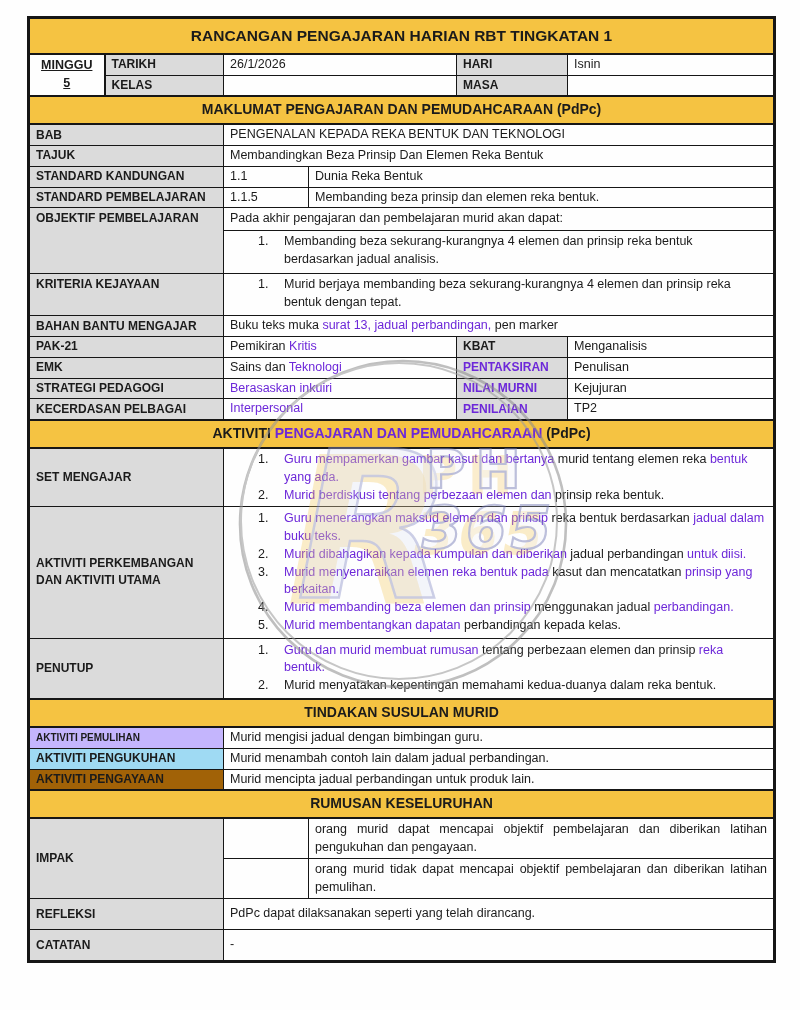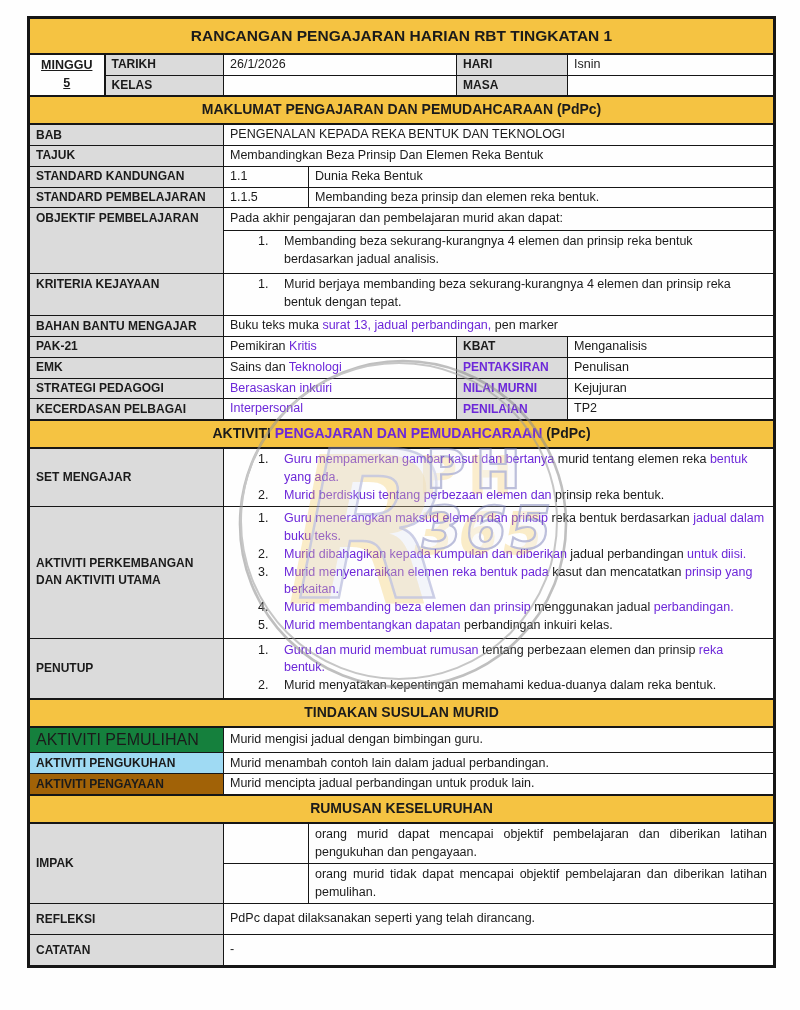--- a/index.html
+++ b/index.html
@@ -17,21 +17,21 @@
      border-top:2px solid #161616;border-bottom:2px solid #161616;}
   .h20{height:20px;} .h22{height:21px;}
   .thickR{border-right:2px solid #161616;}
   .center{text-align:center;text-decoration:underline;}
   .bold{font-weight:bold;}
   .faded{color:#6d28d9;filter:blur(0.4px);}
   .li{display:flex;margin:0;}
   .li .num{flex:none;width:26px;margin-left:34px;text-align:left;}
   .li .txt{flex:1;padding-right:2px;}
   .just{text-align:justify;border-radius:19px;}
-  .pem{background:#15803d;font-weight:normal;font-size:16px;}
+  .pem{background:#c4b5fd;font-weight:bold;font-size:10px;}
   .pgk{background:#9FDAF3;font-weight:bold;font-size:12px;margin-top:12px;}
   .pgy{background:#a16207;font-weight:bold;font-size:12px;}
   .wm{position:absolute;left:228px;top:342px;width:350px;height:365px;pointer-events:none;
       opacity:0.55;z-index:5;}
 </style>
 </head>
 <body>
 
 <div class="page">
 
@@ -174,21 +174,21 @@
             <div class="li">
               <span class="num">3.</span>
               <span class="txt"><span class="faded">Murid menyenaraikan elemen reka bentuk pada </span><span>kasut dan mencatatkan </span><span class="faded">prinsip yang berkaitan.</span></span>
             </div>
             <div class="li">
               <span class="num">4.</span>
               <span class="txt"><span class="faded">Murid membanding beza elemen dan prinsip </span><span>menggunakan jadual </span><span class="faded">perbandingan.</span></span>
             </div>
             <div class="li">
               <span class="num">5.</span>
-              <span class="txt"><span class="faded">Murid membentangkan dapatan </span><span>perbandingan inkuiri kelas.</span></span>
+              <span class="txt"><span class="faded">Murid membentangkan dapatan </span><span>perbandingan kepada kelas.</span></span>
             </div>
           </td>
   </tr>
   <tr>
     <td colspan="2" class="lbl">PENUTUP</td>
     <td colspan="4" style="padding:3px 6px 3px 0;">
             <div class="li">
               <span class="num">1.</span>
               <span class="txt"><span class="faded">Guru dan murid membuat rumusan </span><span>tentang perbezaan elemen dan prinsip </span><span class="faded">reka bentuk.</span></span>
             </div>

